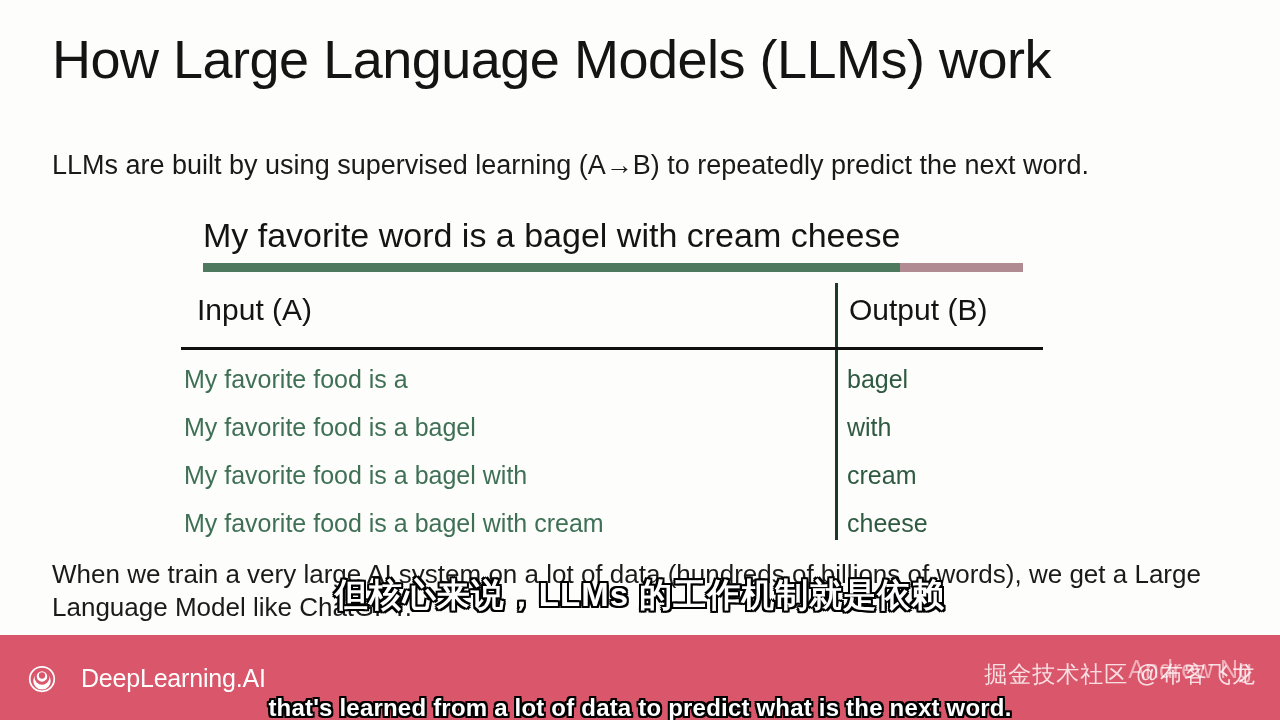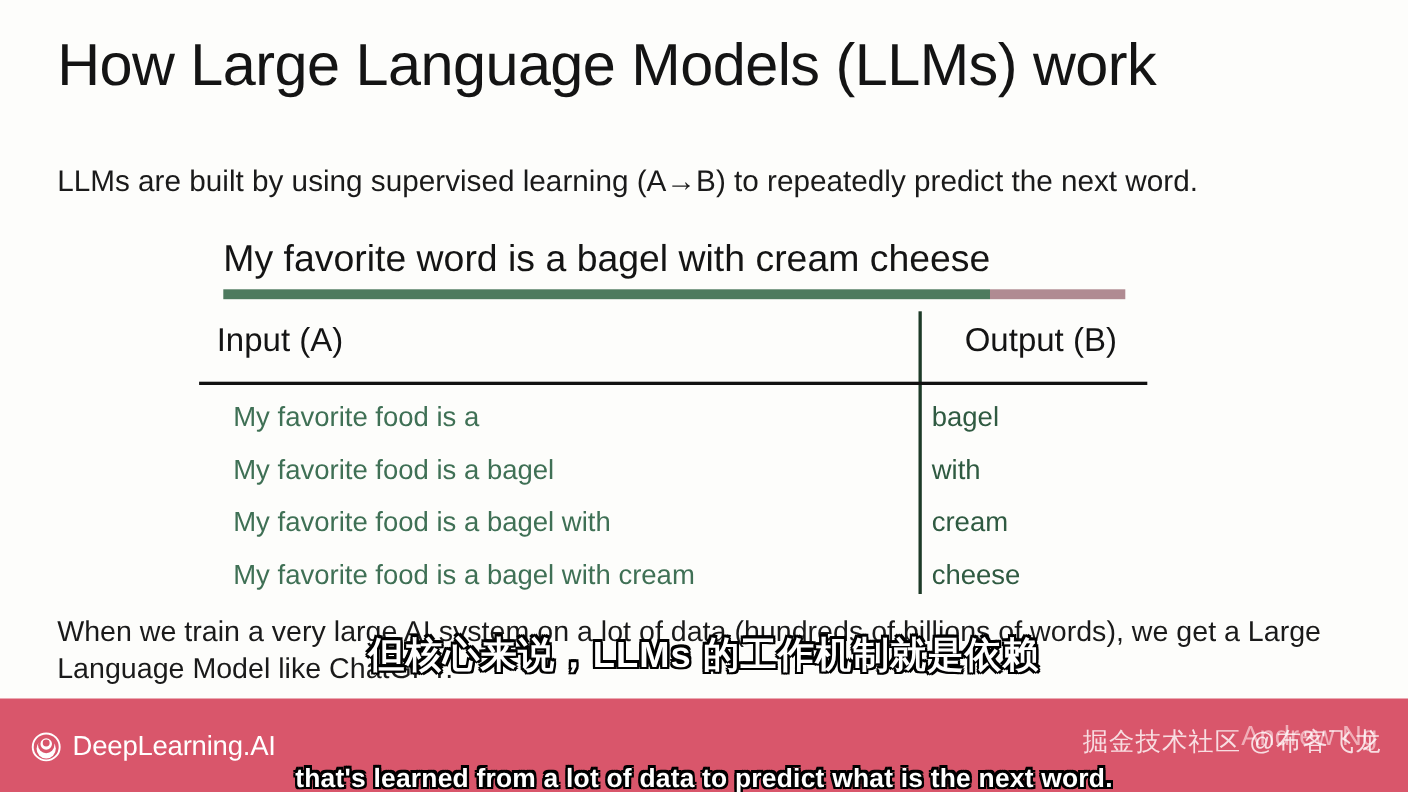--- a/index.html
+++ b/index.html
@@ -97,36 +97,35 @@
   }
   .th {
     position: absolute;
     top: 10px;
     font-size: 30px;
     font-weight: 400;
     color: #141414;
     white-space: nowrap;
   }
   .th-input  { left: 16px; }
-  .th-output { left: 668px; margin-left: 28px; }
+  .th-output { left: 668px; }
 
   .trow {
     position: absolute;
     left: 0;
     width: 100%;
     height: 48px;
   }
   .cell-a {
     position: absolute;
     left: 3px;
     font-size: 25px;
     font-weight: 400;
     color: #3F7055;
     white-space: nowrap;
-    margin-left: 28px;
   }
   .cell-b {
     position: absolute;
     left: 666px;
     font-size: 25px;
     font-weight: 400;
     color: #2f5a41;
     white-space: nowrap;
   }
 
@@ -151,21 +150,21 @@
     background: #D9566B;
   }
 
   
   #logo {
     position: absolute;
     left: 28px;
     bottom: 27px;
     display: flex;
     align-items: center;
-    gap: 10px;
+    gap: 25px;
   }
   #logo-mark {
     width: 28px;
     height: 28px;
     flex: 0 0 auto;
   }
   #logo-text {
     color: #ffffff;
     font-size: 25px;
     font-weight: 400;

